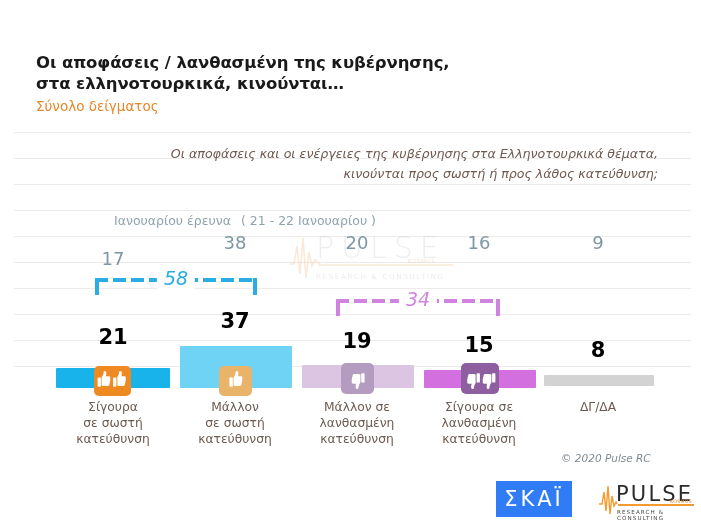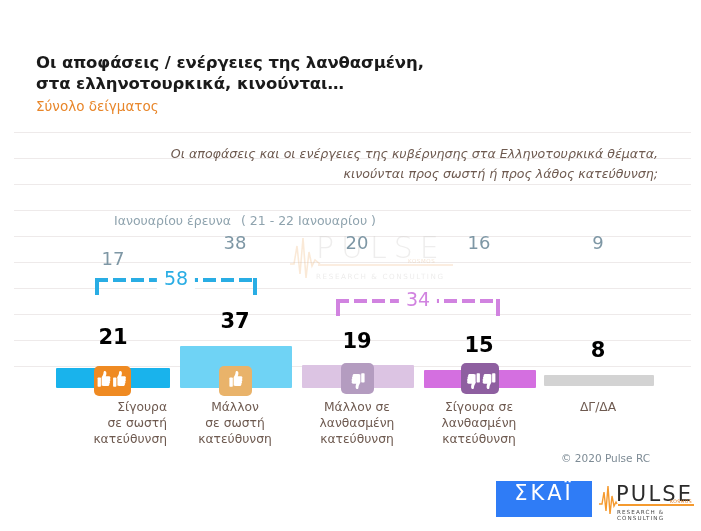--- a/index.html
+++ b/index.html
@@ -139,20 +139,21 @@
     font-size: 18px;
     color: #7e97a5;
     text-align: center;
     width: 60px;
   }
 
   
   .bracket {
     position: absolute;
     height: 20px;
+    font-style: italic;
   }
   .bracket .bar-top {
     position: absolute;
     top: 6px;
     left: 0;
     right: 0;
     height: 4px;
   }
   .bracket .tick {
     position: absolute;
@@ -209,30 +210,31 @@
   }
 
   
   .copyright {
     position: absolute;
     left: 561px;
     top: 452px;
     font-size: 10.5px;
     color: #7d8b95;
     white-space: nowrap;
+    font-style: italic;
   }
   .skai-logo {
     position: absolute;
     left: 496px;
     top: 481px;
-    width: 96px;
+    width: 76px;
     height: 36px;
     background: #2f7cf6;
     display: flex;
-    align-items: flex-start;
+    align-items: center;
     justify-content: center;
   }
   .skai-logo .skai-text {
     color: #ffffff;
     font-size: 21px;
     letter-spacing: 3px;
     font-weight: 500;
   }
   .pulse-logo {
     position: absolute;
@@ -302,21 +304,21 @@
     <svg class="wm-wave" width="34" height="48" viewBox="0 0 34 48">
       <polyline points="2,30 6,30 9,12 12,40 15,4 18,44 21,18 24,32 27,26 32,30" fill="none" stroke="#f0b97e" stroke-width="1.6"></polyline>
     </svg>
     <div class="wm-text">PULSE</div>
     <div class="wm-rule"></div>
     <div class="wm-kosmos">KOSMOS</div>
     <div class="wm-sub">RESEARCH &amp; CONSULTING</div>
   </div>
 
   <div class="title-block">
-    <div class="title-line">Οι αποφάσεις / ενέργειες της λανθασμένη,</div>
+    <div class="title-line">Οι αποφάσεις / λανθασμένη της κυβέρνησης,</div>
     <div class="title-line">στα ελληνοτουρκικά, κινούνται…</div>
     <div class="subtitle">Σύνολο δείγματος</div>
   </div>
 
   <div class="question">
     <div>Οι αποφάσεις και οι ενέργειες της κυβέρνησης στα Ελληνοτουρκικά θέματα,</div>
     <div>κινούνται προς σωστή ή προς λάθος κατεύθυνση;</div>
   </div>
 
   <div class="prev-label">
@@ -388,21 +390,21 @@
     <svg width="31" height="22" viewBox="0 0 31 22">
       <g fill="#ffffff" transform="translate(31,22) rotate(180)">
         <path d="M4.6 8.2c0-1 .5-1.6 1.1-2.6.5-.9.9-2 .9-3.3 0-.7.5-1.3 1.2-1.3.9 0 1.6.9 1.6 2.3 0 1.2-.3 2.2-.7 3h3.1c1 0 1.6.6 1.6 1.4 0 .5-.2.9-.5 1.2.3.3.5.7.5 1.2 0 .6-.3 1-.7 1.3.2.3.3.6.3 1 0 .6-.3 1.1-.8 1.3.1.2.2.5.2.8 0 .9-.7 1.5-1.7 1.5H6.6c-.9 0-1.6-.2-2-.5V8.2z"></path>
         <rect x="0.6" y="7.6" width="3.3" height="9.2" rx="0.7"></rect>
         <path d="M20.1 8.2c0-1 .5-1.6 1.1-2.6.5-.9.9-2 .9-3.3 0-.7.5-1.3 1.2-1.3.9 0 1.6.9 1.6 2.3 0 1.2-.3 2.2-.7 3h3.1c1 0 1.6.6 1.6 1.4 0 .5-.2.9-.5 1.2.3.3.5.7.5 1.2 0 .6-.3 1-.7 1.3.2.3.3.6.3 1 0 .6-.3 1.1-.8 1.3.1.2.2.5.2.8 0 .9-.7 1.5-1.7 1.5h-3.8c-.9 0-1.6-.2-2-.5V8.2z"></path>
         <rect x="16.1" y="7.6" width="3.3" height="9.2" rx="0.7"></rect>
       </g>
     </svg>
   </div>
 
-  <div class="cat-label" style="left:59px;text-align:right;">
+  <div class="cat-label" style="left:59px;">
     <div>Σίγουρα</div>
     <div>σε σωστή</div>
     <div>κατεύθυνση</div>
   </div>
   <div class="cat-label" style="left:181px;">
     <div>Μάλλον</div>
     <div>σε σωστή</div>
     <div>κατεύθυνση</div>
   </div>
   <div class="cat-label" style="left:303px;">

